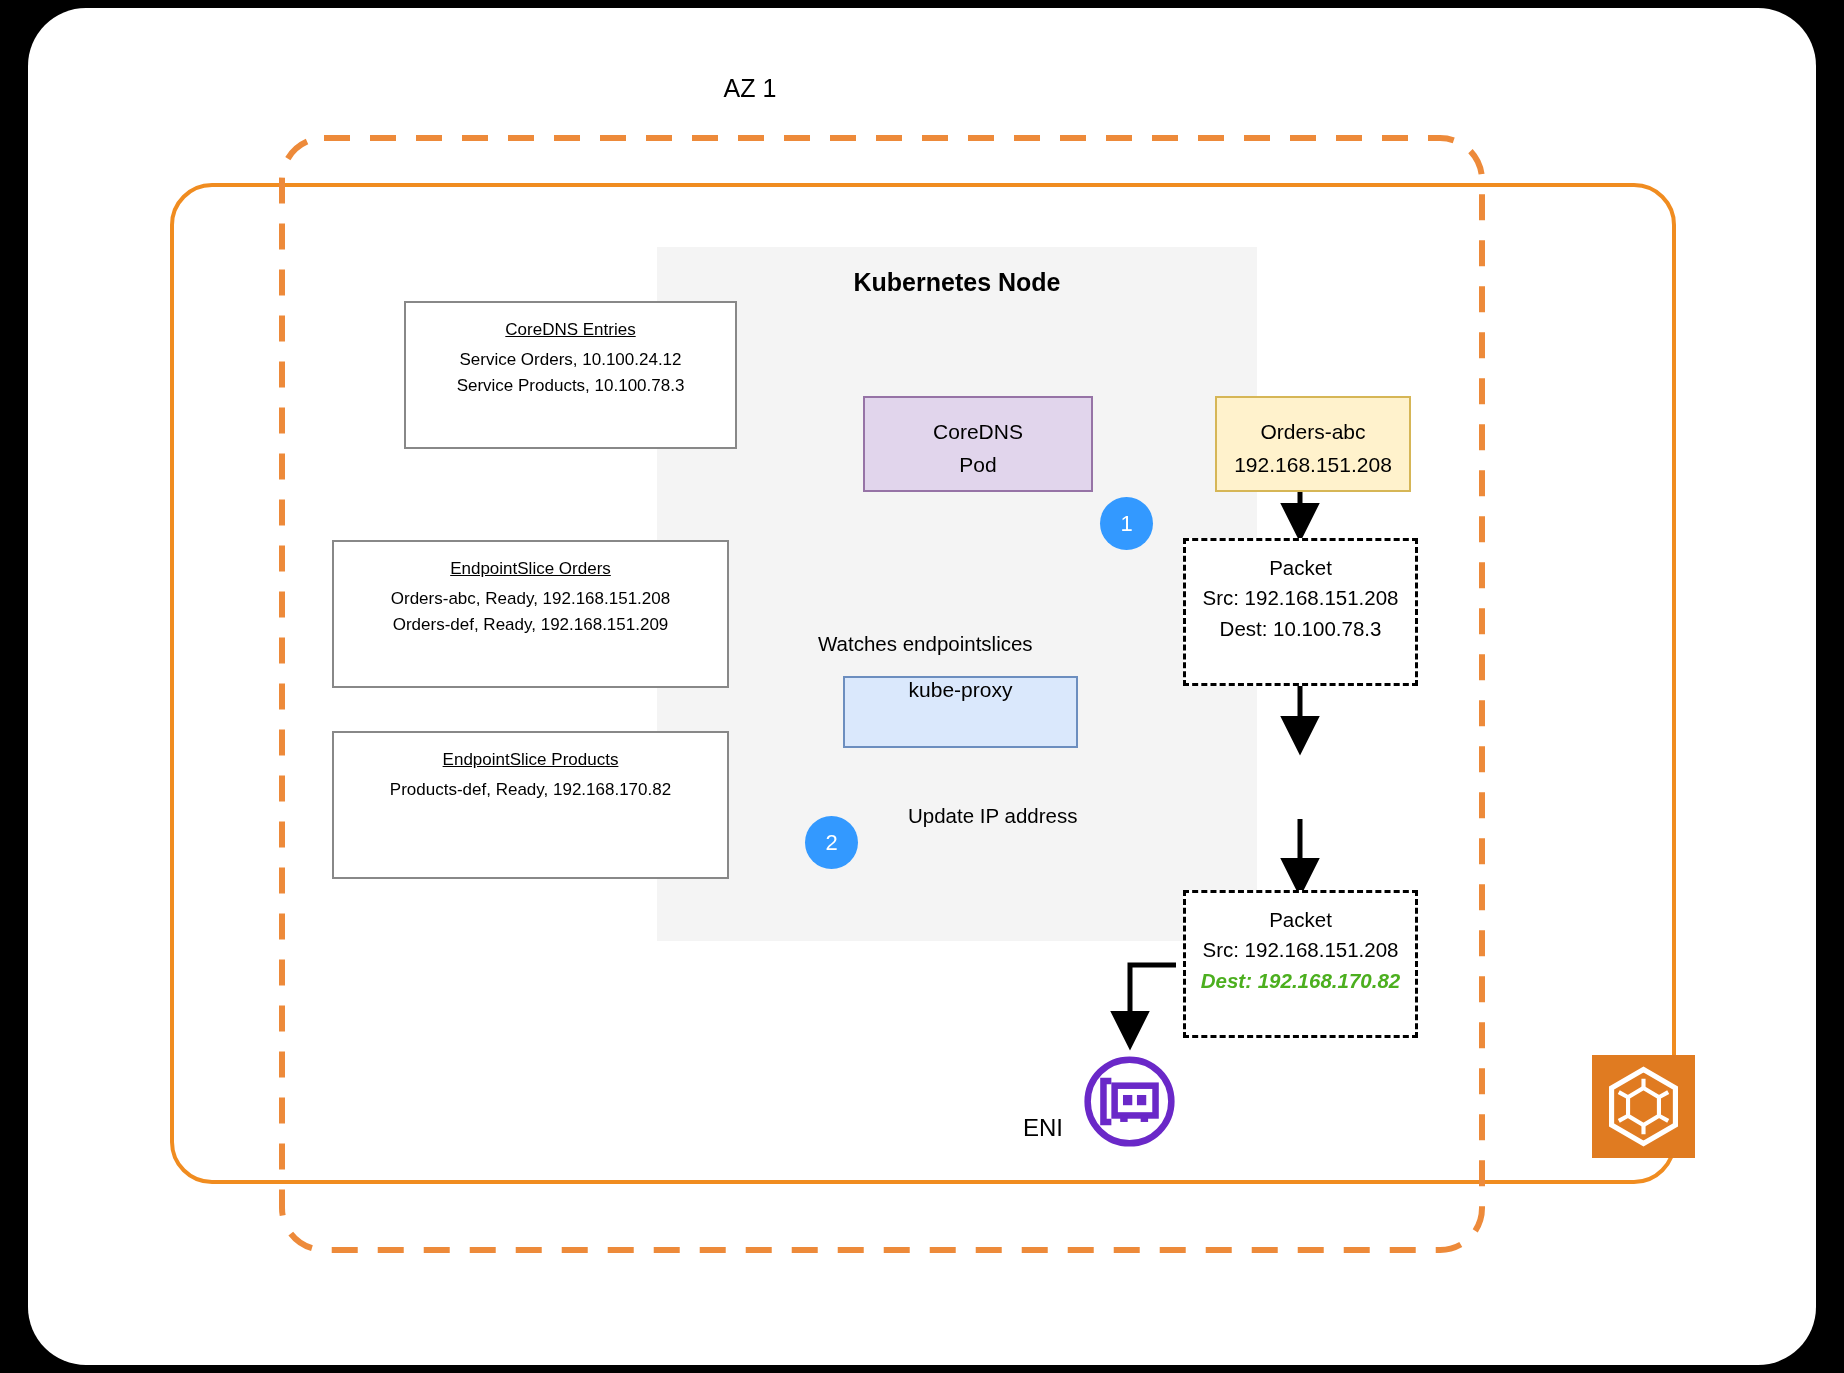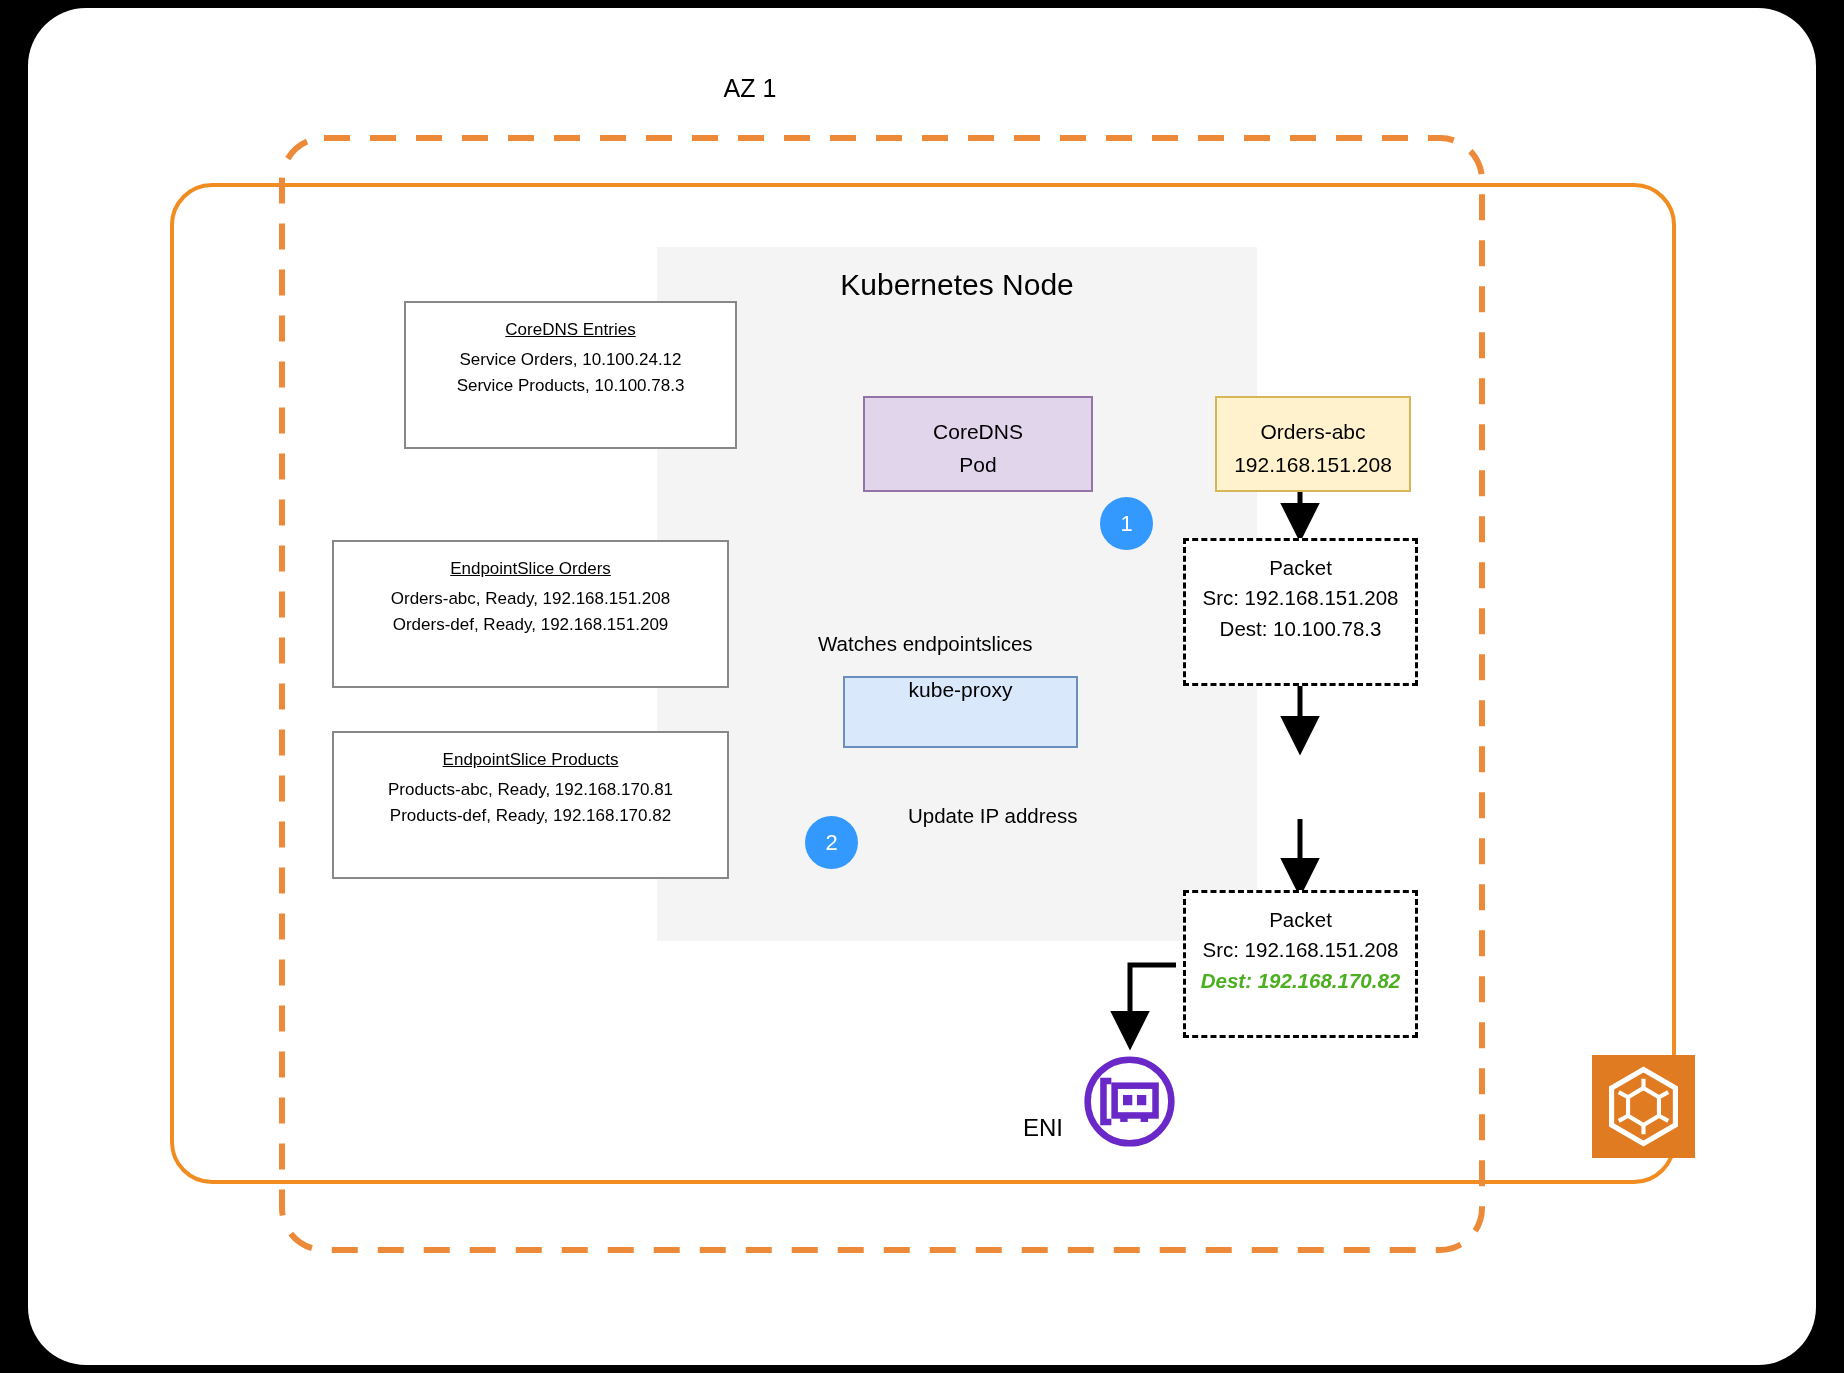--- a/index.html
+++ b/index.html
@@ -54,22 +54,23 @@
     width: 600px;
     height: 694px;
     background: #f4f4f4;
   }
   .k8s-node-title {
     position: absolute;
     left: 657px;
     top: 268px;
     width: 600px;
     text-align: center;
-    font-size: 30px;
-    color: #000;
+    font-size: 25px;
+    color: #000;
+    font-weight: bold;
   }
   
   .info-box {
     position: absolute;
     background: #ffffff;
     border: 2px solid #888888;
     box-sizing: border-box;
     text-align: center;
     font-size: 17px;
     color: #000;
@@ -232,21 +233,20 @@
   </div>
 
   <div class="info-box" style="left:332px; top:540px; width:397px; height:148px;">
     <span class="info-title">EndpointSlice Orders</span>
     <span class="info-line">Orders-abc, Ready, 192.168.151.208</span>
     <span class="info-line">Orders-def, Ready, 192.168.151.209</span>
   </div>
 
   <div class="info-box" style="left:332px; top:731px; width:397px; height:148px;">
     <span class="info-title">EndpointSlice Products</span>
-    <span class="info-line">Products-abc, Ready, 192.168.170.81</span>
     <span class="info-line">Products-def, Ready, 192.168.170.82</span>
   </div>
 
   <div class="coredns-pod" style="left:863px; top:396px; width:230px; height:96px;">
     <span>CoreDNS</span><br>
     <span>Pod</span>
   </div>
 
   <div class="orders-pod" style="left:1215px; top:396px; width:196px; height:96px;">
     <span>Orders-abc</span><br>

